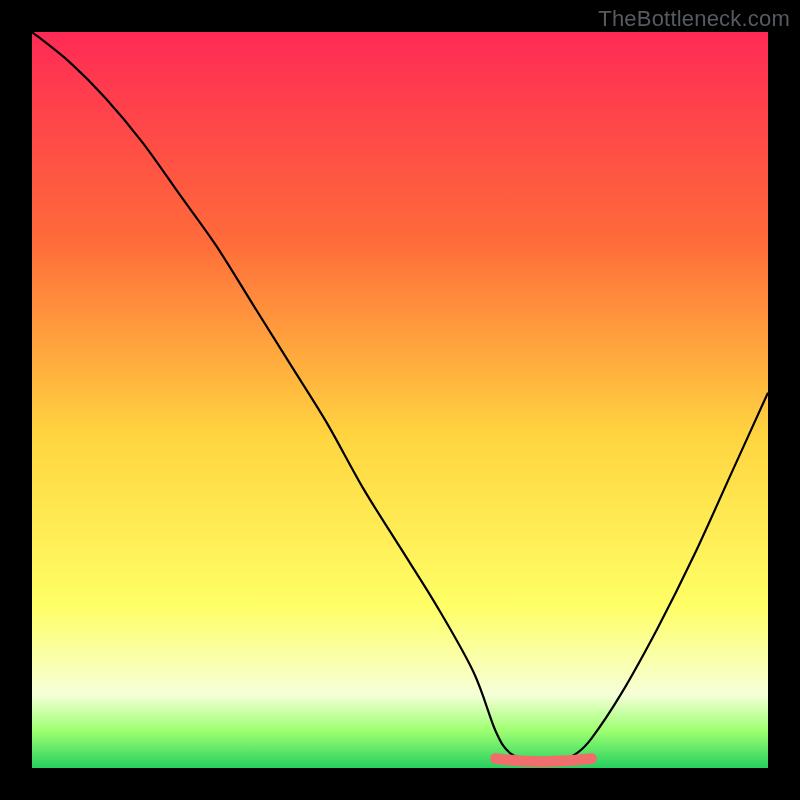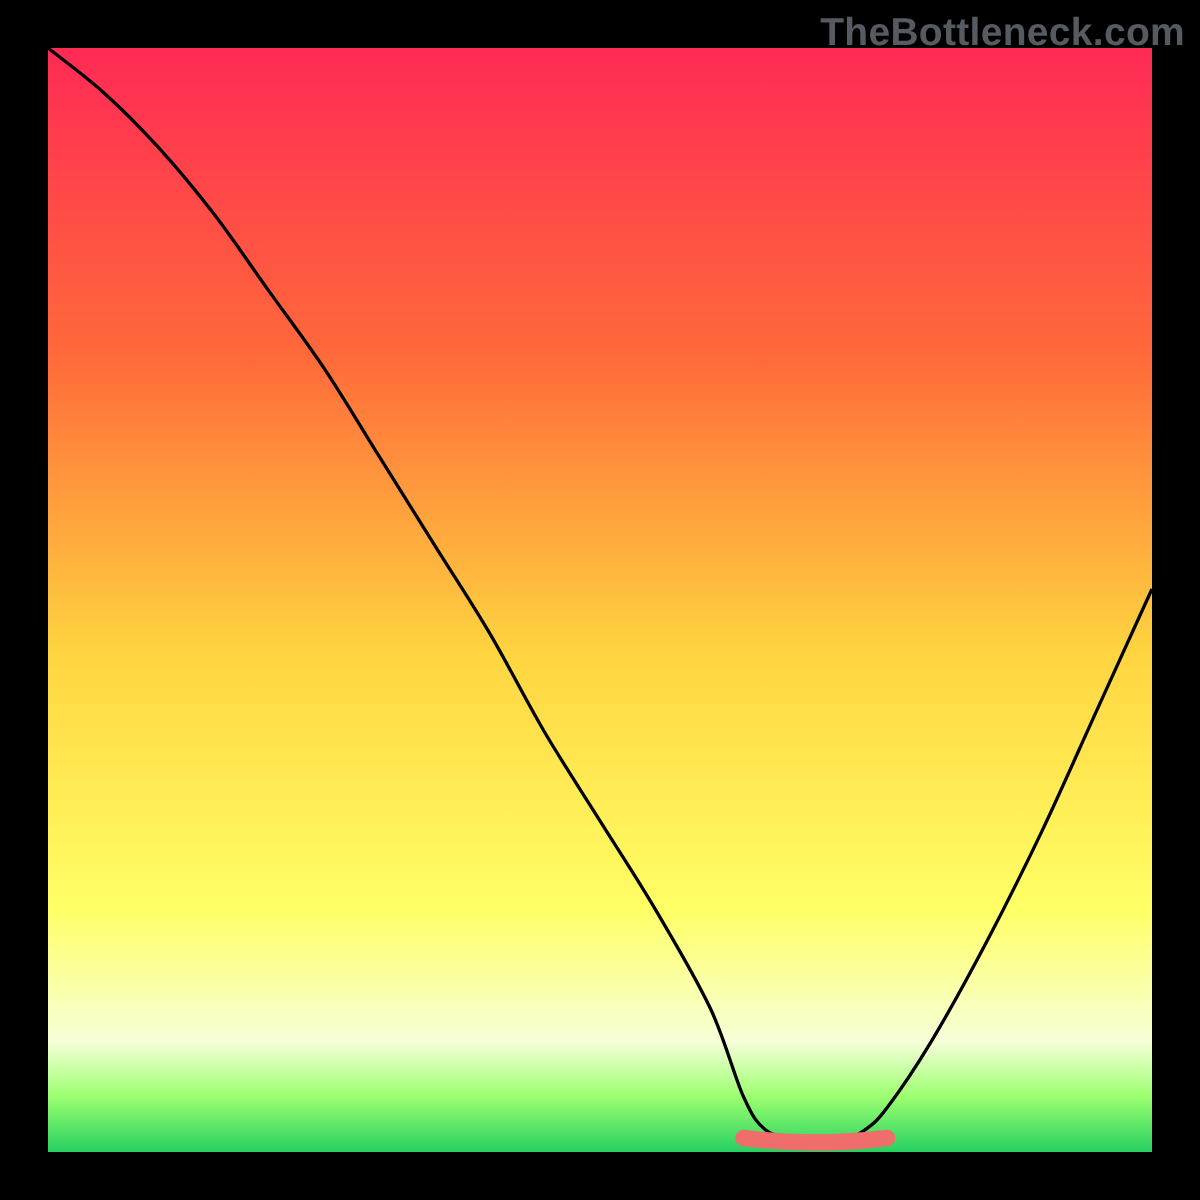--- a/index.html
+++ b/index.html
@@ -29,22 +29,22 @@
   }
   .gradient {
     position: absolute;
     left: 0; top: 0; width: 100%; height: 100%;
   }
   .watermark {
     position: absolute;
     right: 10px;
     top: 6px;
     color: #555b60;
-    font-size: 26px;
-    font-weight: 700;
+    font-size: 22px;
+    font-weight: 400;
     letter-spacing: 0.2px;
     user-select: none;
   }
   svg {
     position: absolute;
     left: 0; top: 0;
   }
 </style>
 </head>
 <body>

